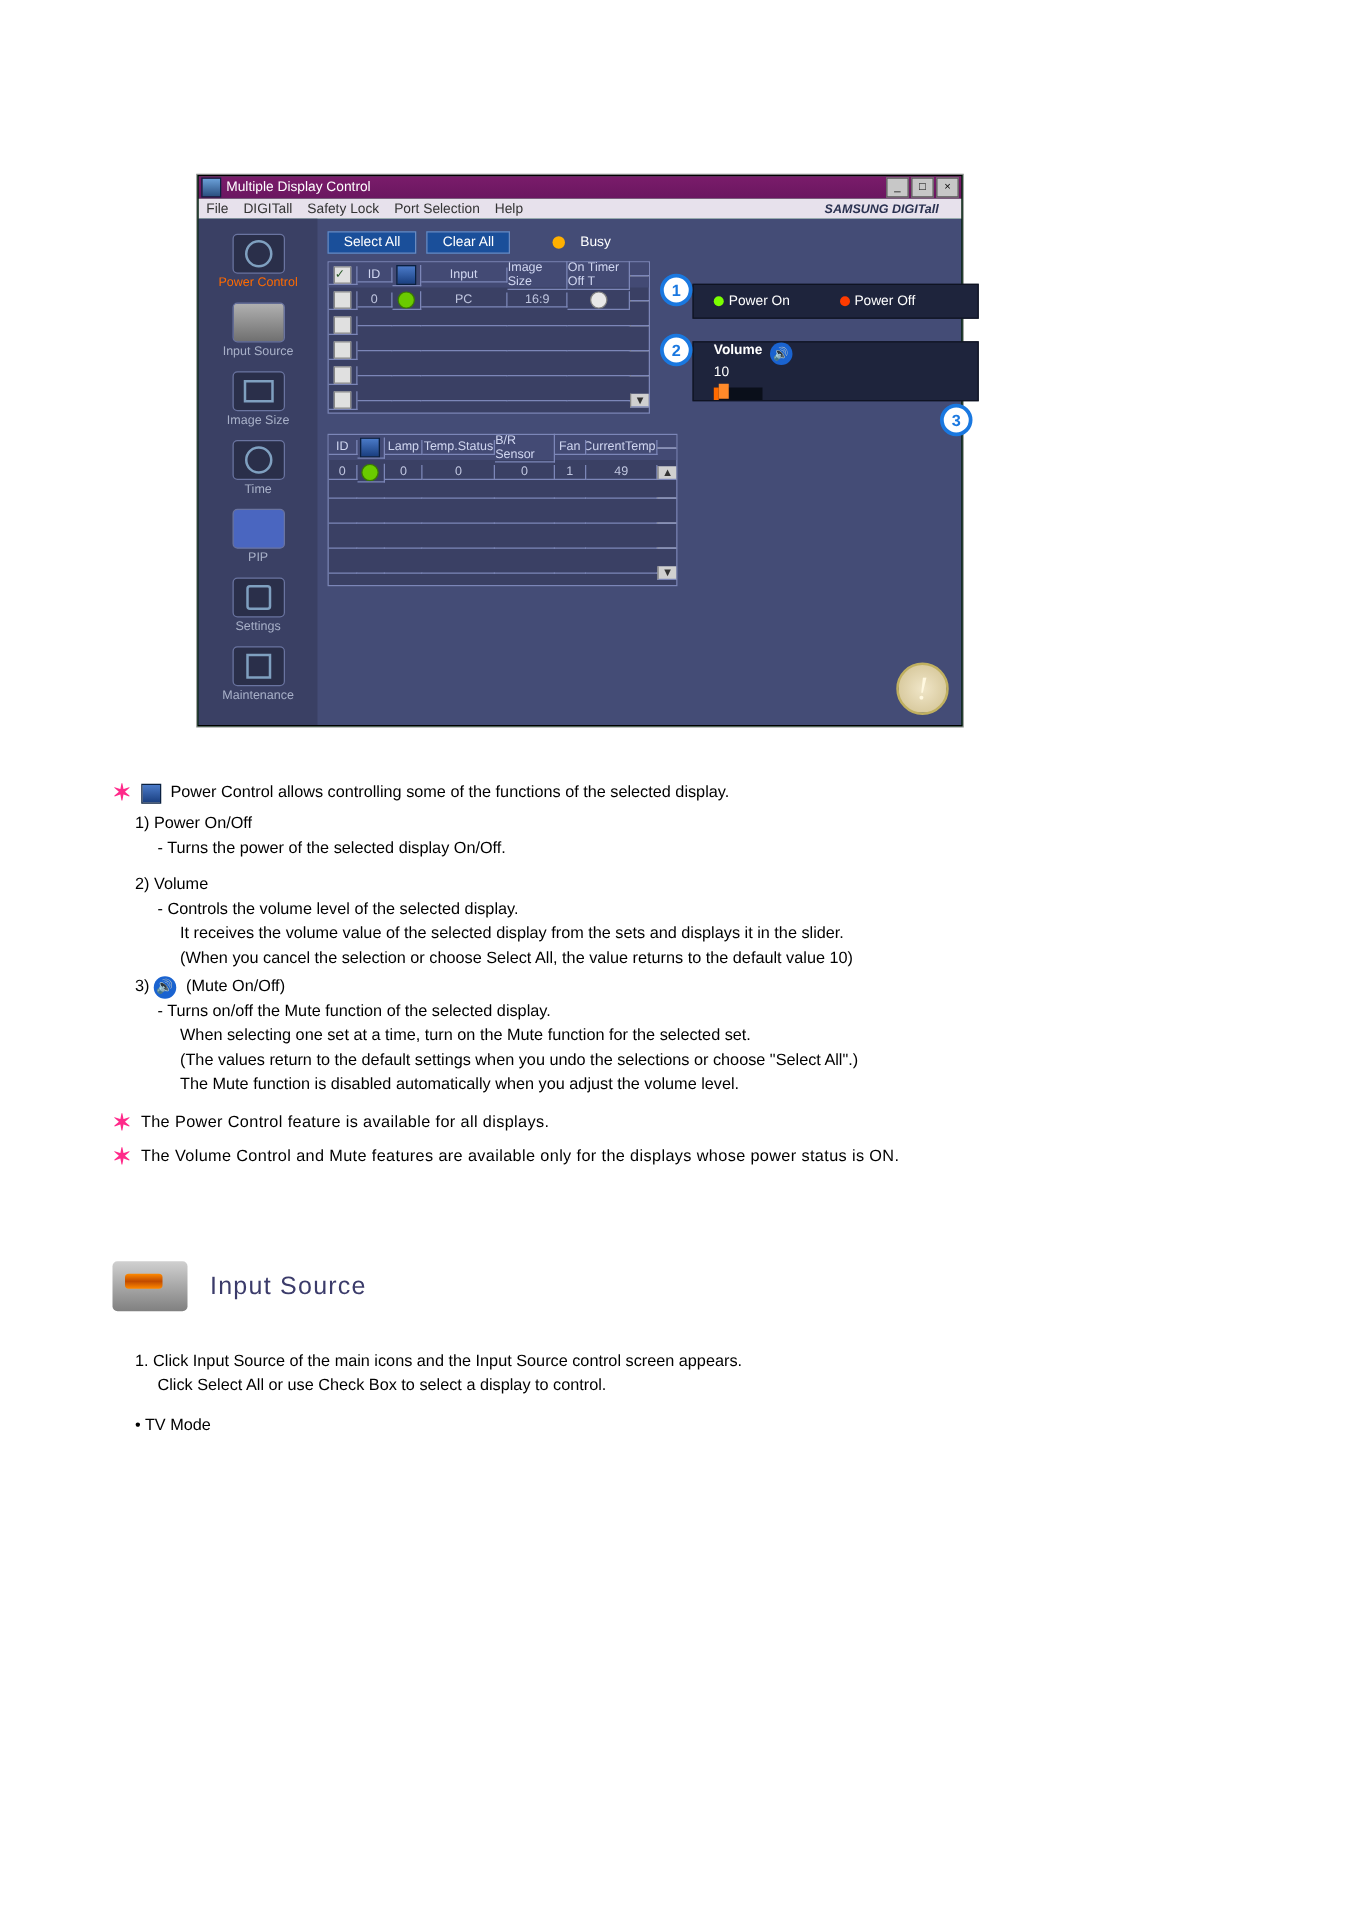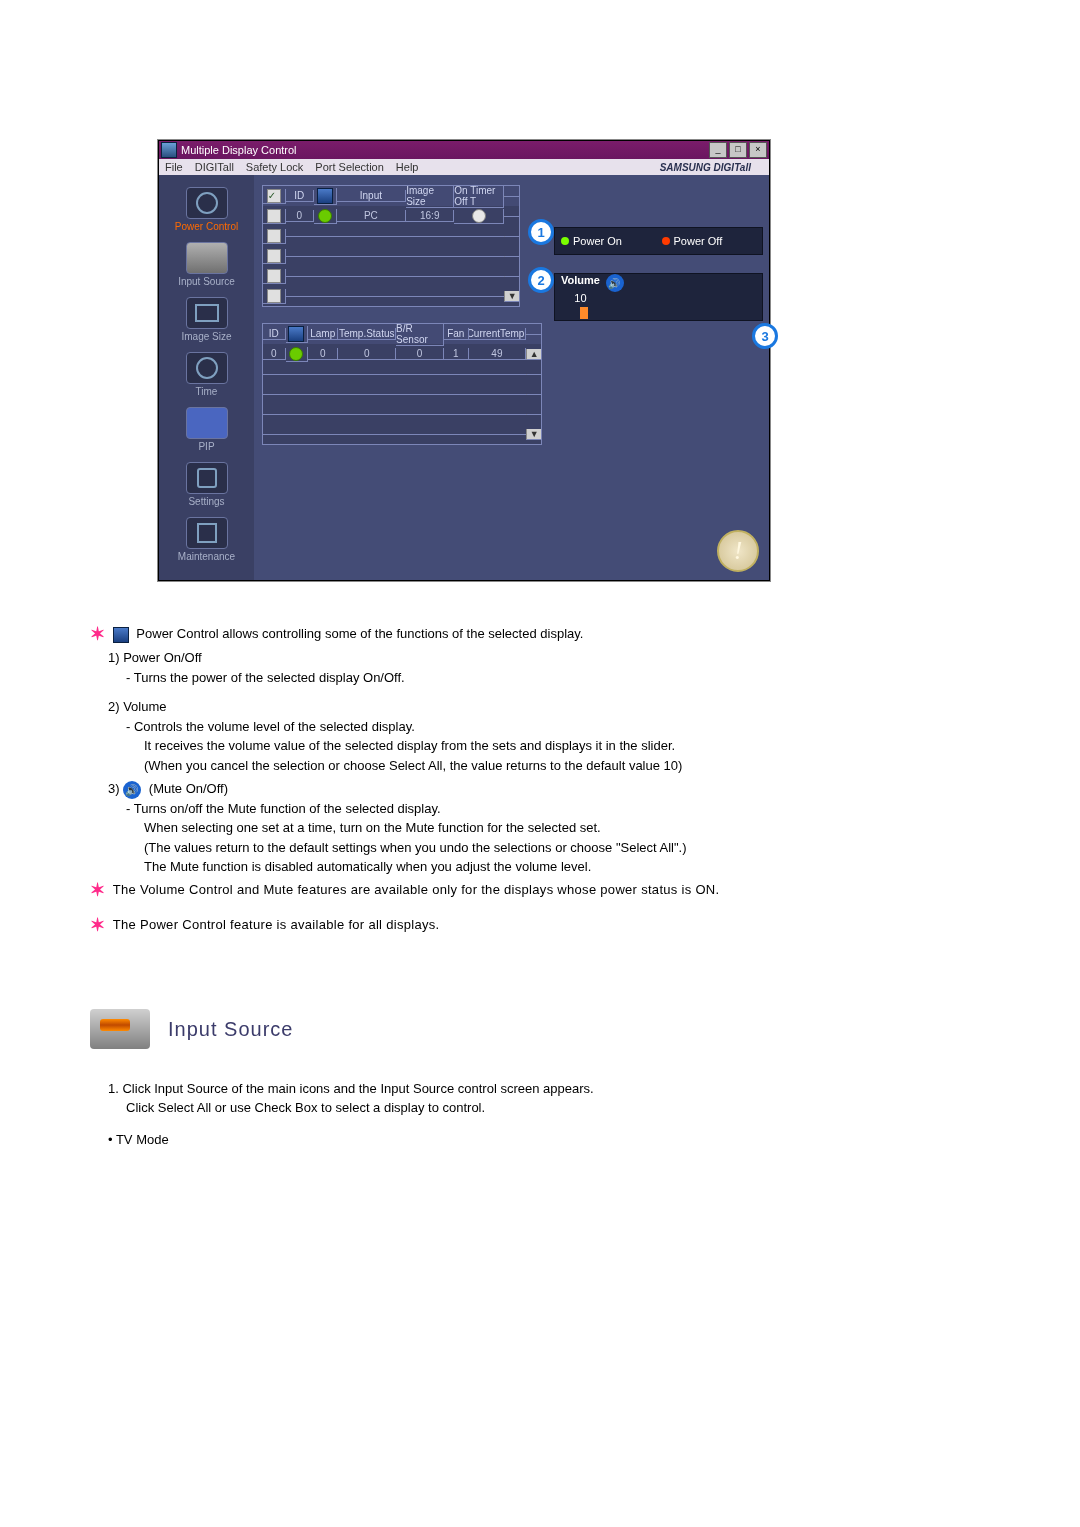--- a/index.html
+++ b/index.html
@@ -137,24 +137,23 @@
   .status-icon{width:14px;height:14px;background:linear-gradient(#4a7ac8,#1a3f80);border:1px solid #0a2040;}
   
   .right-box {
     position:absolute;
     left:300px;
     width:195px;
     height:26px;
     background:#1e243c;
     border:1px solid #0f1322;
     display:flex;
-    align-items:center;
     color:#fff;
     font-size:11px;
-    padding:0 6px;
+    padding:0 16px;
     gap:6px;
   }
   #box-power{top:52px;}
   #box-volume{top:98px;height:46px;flex-wrap:wrap;flex-direction:column;}
   .pwr-btn{display:flex;align-items:center;gap:4px;flex:1;}
   .led{width:8px;height:8px;border-radius:50%;}
   .led.on{background:#7bff00;}
   .led.off{background:#ff3b00;}
   .vol-slider{flex:1;height:6px;background:#0a0f1a;position:relative;}
   .vol-fill{position:absolute;left:0;top:0;height:100%;background:#ff6a00;}
@@ -295,20 +294,27 @@
           <div class="side-icon settings"></div>
           <div>Settings</div>
         </div>
         <div class="side-item">
           <div class="side-icon maint"></div>
           <div>Maintenance</div>
         </div>
       </div>
 
       <div class="mainpane">
+        <div class="toolbar">
+          <span class="btn">Select All</span>
+          <span class="btn">Clear All</span>
+          <span style="width:18px"></span>
+          <span class="busy-dot"></span>
+          <span>Busy</span>
+        </div>
 
         <div class="grid" style="width:256px;">
           <div class="grid-row header">
             <div class="cell c-chk">
                 <span class="checkbox checked"></span>
               </div>
             <div class="cell c-id">ID</div>
             <div class="cell c-dot">
                 <span class="status-icon"></span>
               </div>
@@ -501,28 +507,28 @@
     <div class="indent1" style="margin-top:4px">
       <span>3)</span>
       <span class="mute-inline">🔊</span>
       <span>(Mute On/Off)</span>
     </div>
     <div class="indent2">- Turns on/off the Mute function of the selected display.</div>
     <div class="indent3">When selecting one set at a time, turn on the Mute function for the selected set.</div>
     <div class="indent3">(The values return to the default settings when you undo the selections or choose "Select All".)</div>
     <div class="indent3">The Mute function is disabled automatically when you adjust the volume level.</div>
 
+    <div style="margin-top:8px">
+      <span class="star">✶</span>
+      <span class="bold-note">The Power Control feature is available for all displays.</span>
+    </div>
     <div>
       <span class="star">✶</span>
       <span class="bold-note">The Volume Control and Mute features are available only for the displays whose power status is ON.</span>
     </div>
-    <div style="margin-top:8px">
-      <span class="star">✶</span>
-      <span class="bold-note">The Power Control feature is available for all displays.</span>
-    </div>
 
     <div class="section">
       <div class="section-icon"></div>
       <div class="section-title">Input Source</div>
     </div>
 
     <div class="ol-item">
       <span class="indent1">1.</span>
       <span>Click Input Source of the main icons and the Input Source control screen appears.</span>
     </div>

